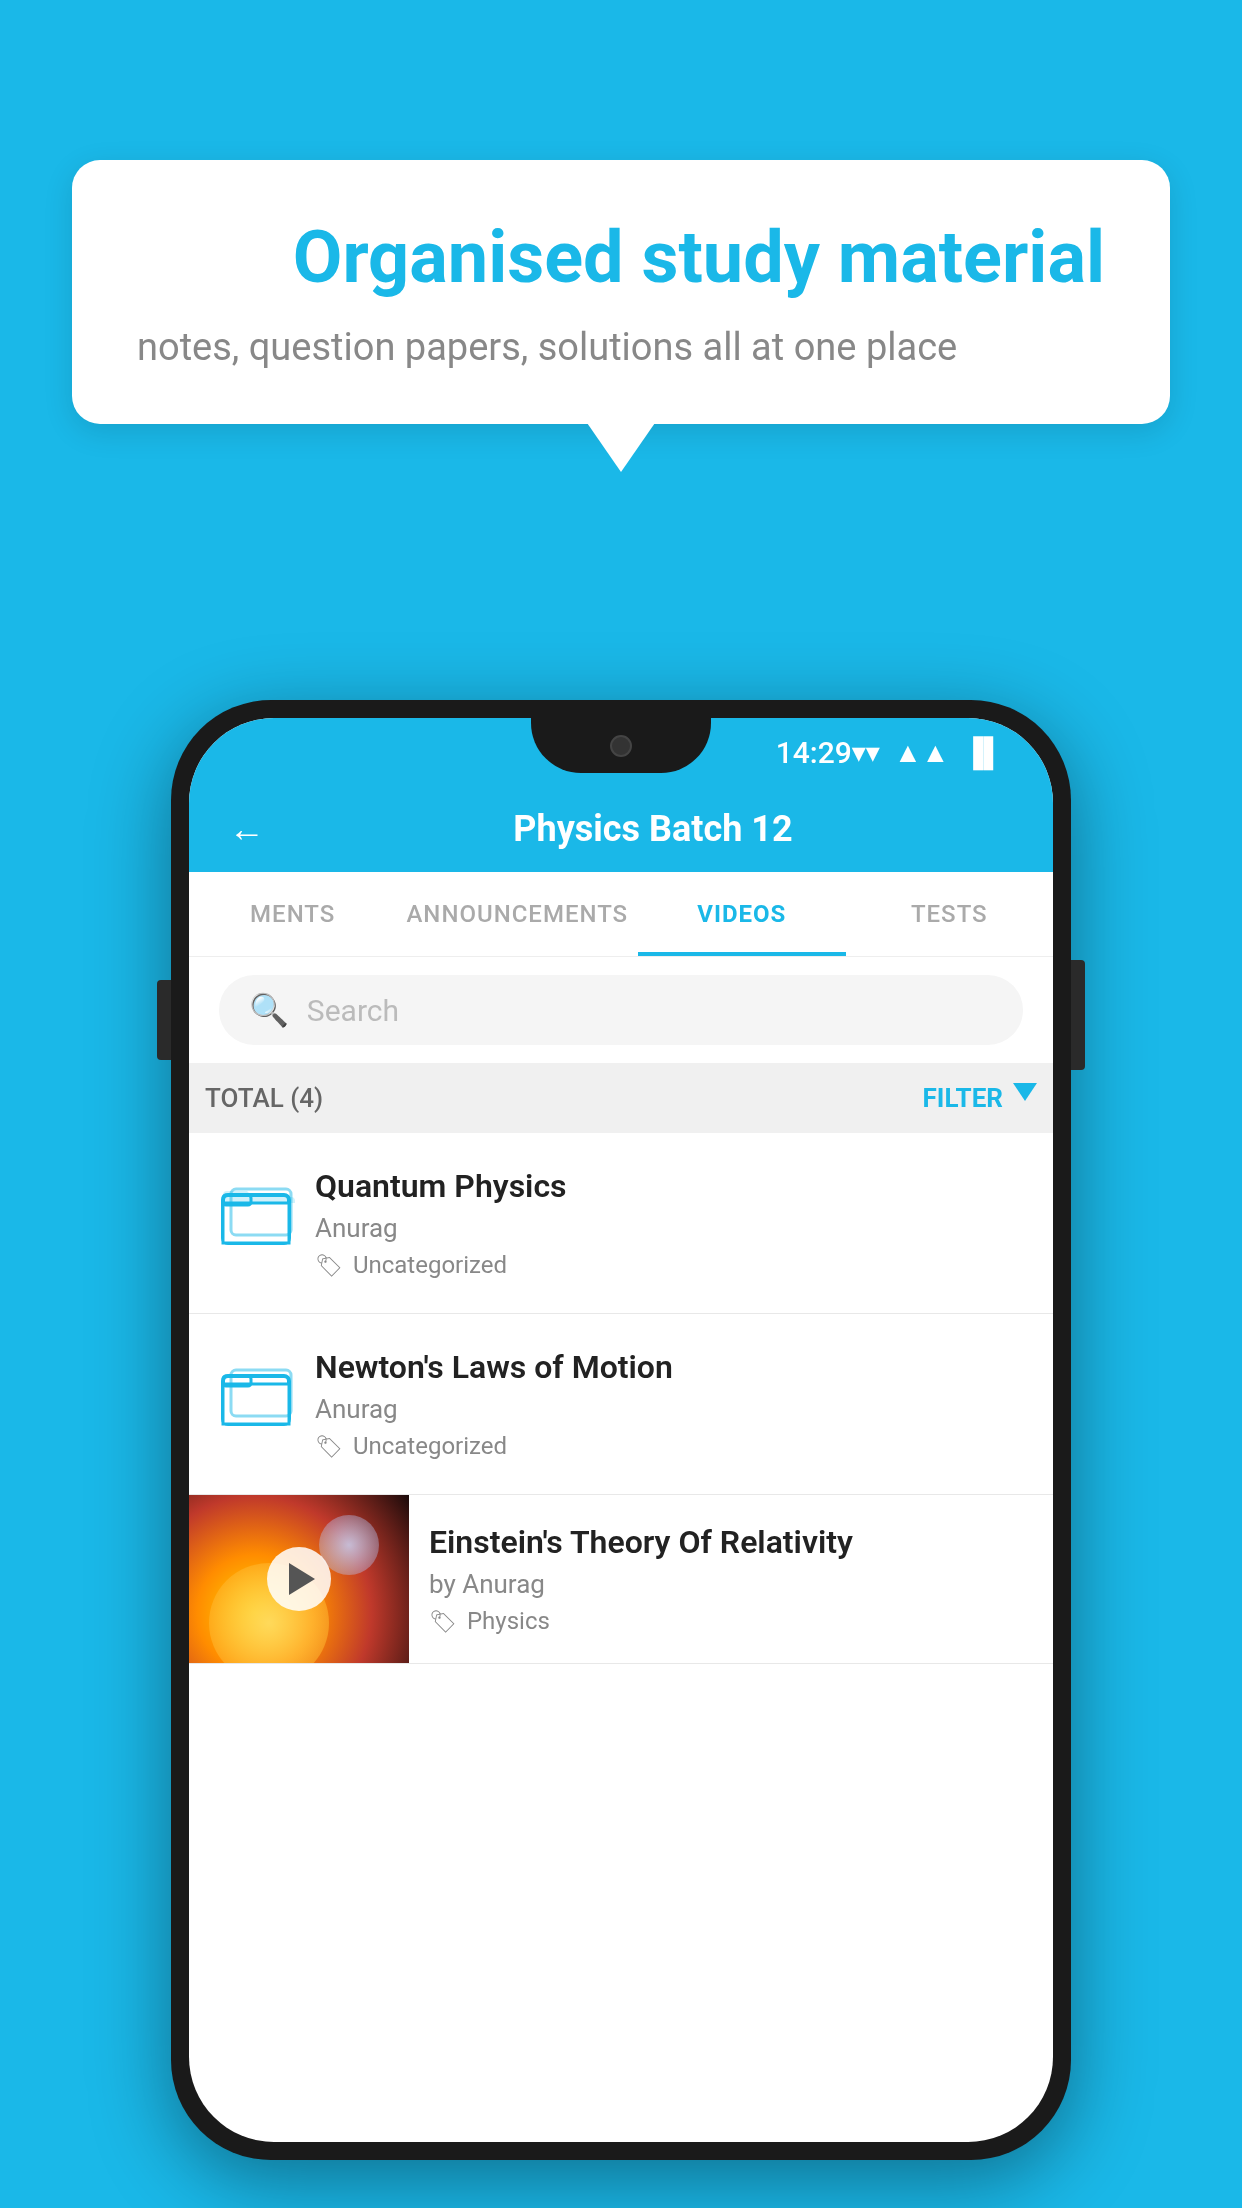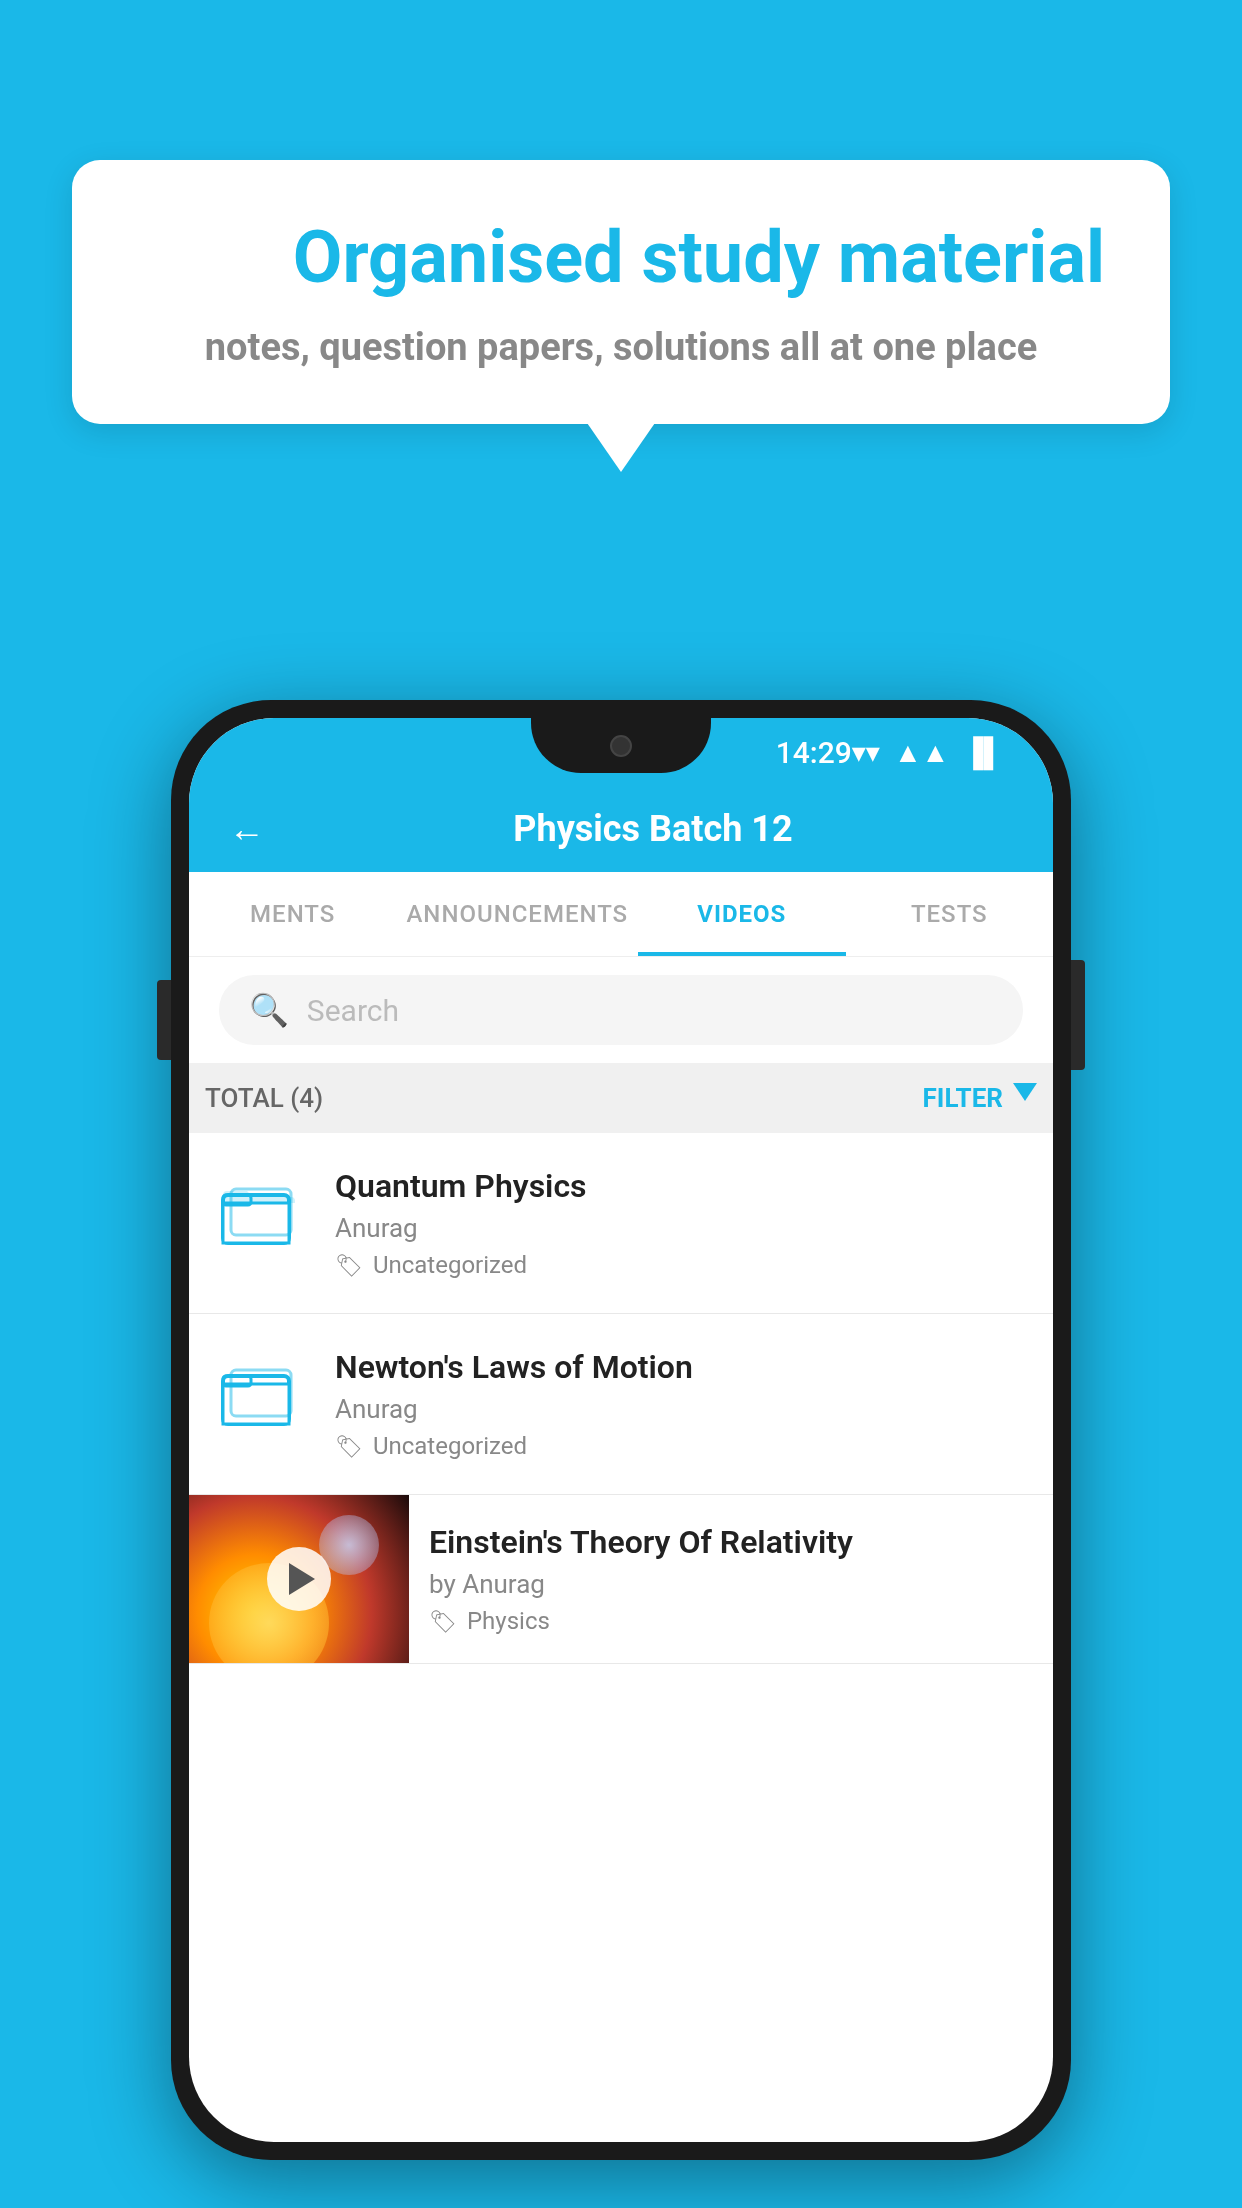--- a/index.html
+++ b/index.html
@@ -39,22 +39,21 @@
       color: #1ab8e8;
       font-size: 72px;
       font-weight: 700;
       line-height: 1.2;
       margin-bottom: 24px;
       text-align: right;
     }
     .bubble-subtitle {
       color: #888;
       font-size: 38px;
-      font-weight: 700;
-      text-align: center;
+      font-weight: 400;
     }
 
     
     .phone-shell {
       position: absolute;
       top: 700px;
       left: 50%;
       transform: translateX(-50%);
       width: 900px;
       height: 1460px;
@@ -255,21 +254,21 @@
       border-right: 12px solid transparent;
       border-top: 18px solid #1ab8e8;
     }
 
     
     .list-item {
       background: white;
       padding: 34px 30px;
       display: flex;
       align-items: flex-start;
-      gap: 36px;
+      gap: 16px;
       border-bottom: 1px solid #e8e8e8;
     }
     .item-icon {
       width: 80px;
       height: 80px;
       flex-shrink: 0;
       margin-top: 6px;
     }
     .item-icon svg {
       width: 80px;

